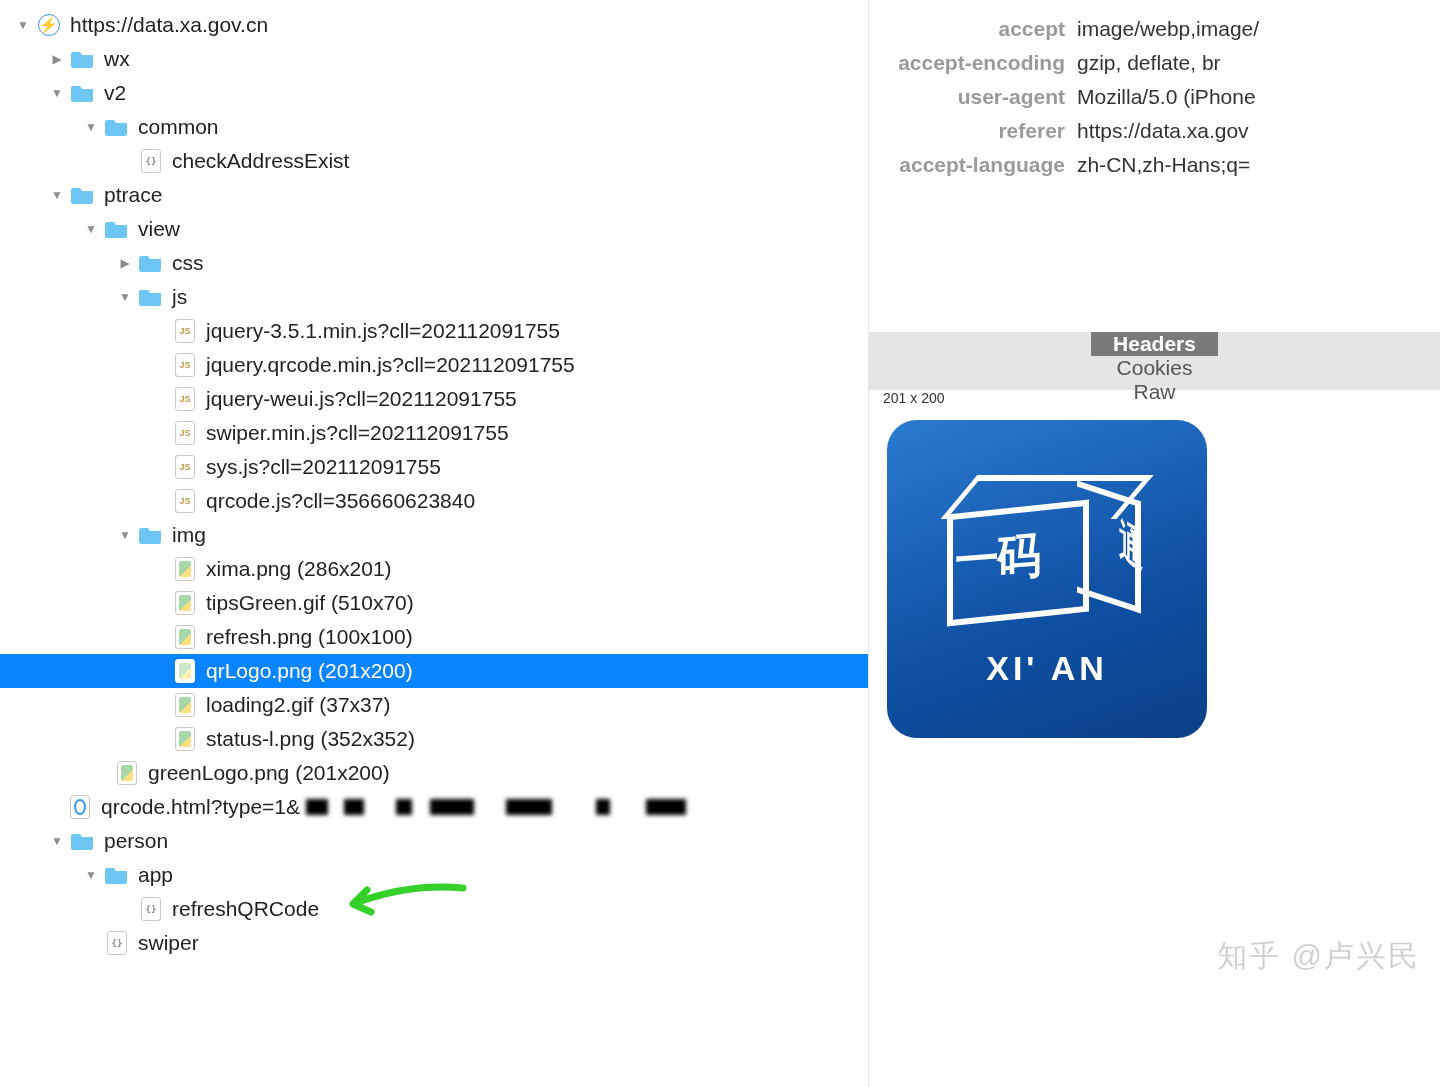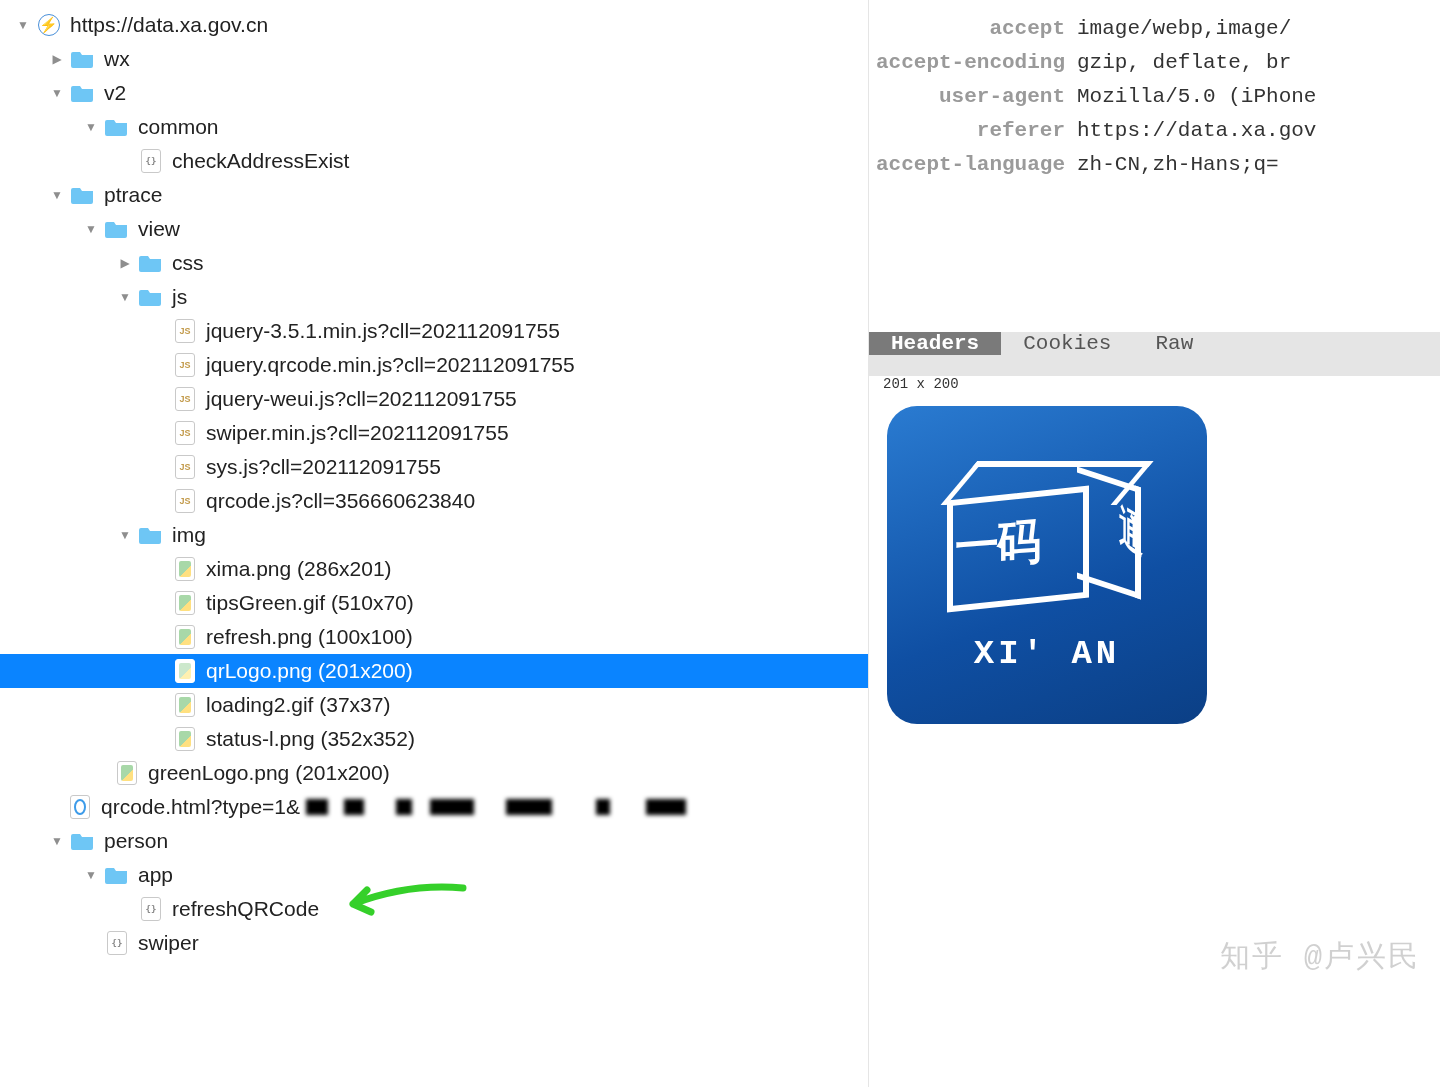--- a/index.html
+++ b/index.html
@@ -120,21 +120,20 @@
 
   
   .right-panel {
     flex: 1;
     height: 100%;
     display: flex;
     flex-direction: column;
     border-left: 1px solid #e5e5e5;
     background: #fff;
     position: relative;
-    font-family: Liberation Mono, monospace;
   }
   .headers-block {
     padding: 12px 0 10px 0;
     font-size: 21px;
     line-height: 34px;
   }
   .hdr-row {
     display: flex;
     gap: 12px;
   }
@@ -146,22 +145,23 @@
   }
   .hdr-val {
     color: #333;
     white-space: nowrap;
     overflow: hidden;
   }
   .tabs {
     margin-top: 140px;
     display: flex;
     background: #e5e5e5;
-    height: 44px;
-    align-items: flex-start;
+    height: 58px;
+    align-items: center;
+    flex-direction: column;
   }
   .tab {
     padding: 0 22px;
     display: flex;
     align-items: center;
     color: #555;
     font-size: 21px;
   }
   .tab.active {
     background: #7a7a7a;

